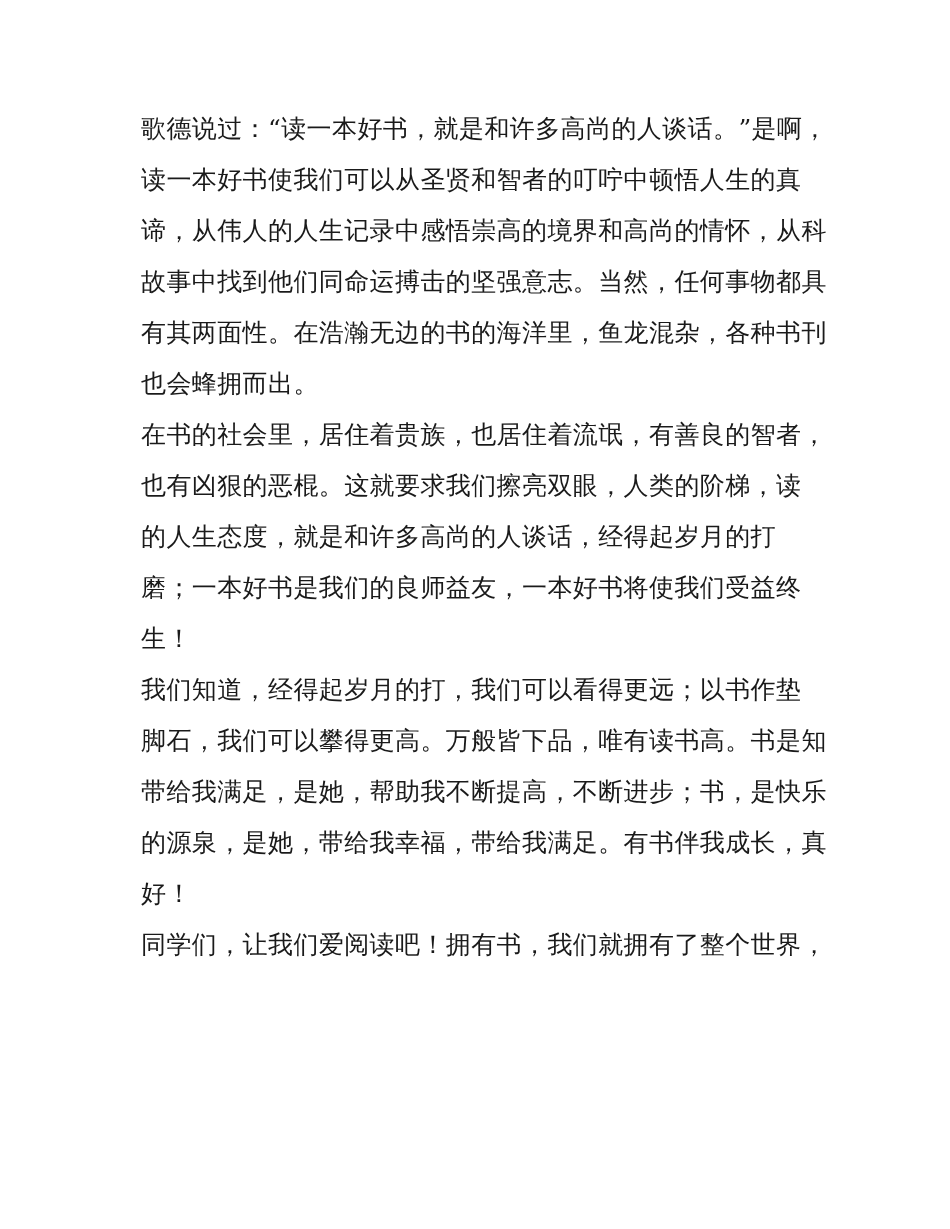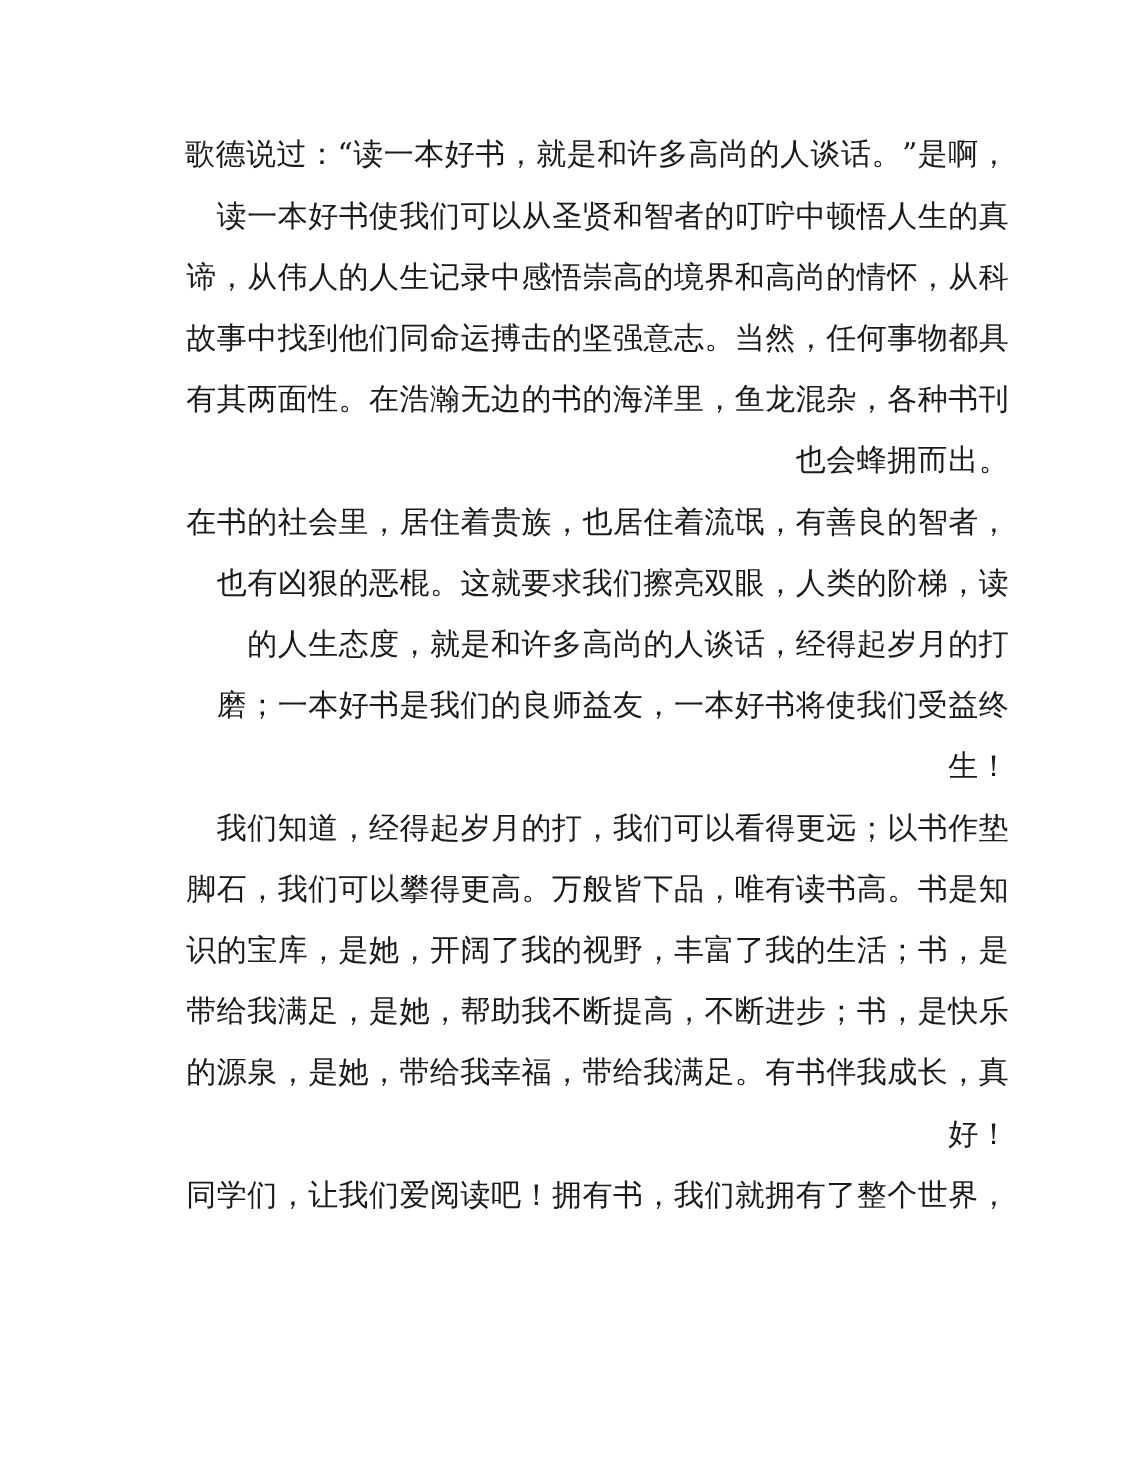--- a/index.html
+++ b/index.html
@@ -13,21 +13,20 @@
       position: relative;
       overflow: hidden;
     }
     .page {
       position: absolute;
       left: 0;
       top: 0;
       width: 950px;
       height: 1229px;
       background: #ffffff;
-      text-align: right;
     }
     .text-body {
       position: absolute;
       left: 141px;
       top: 103px;
       width: 700px;
       font-family: "DejaVu Serif", "Liberation Serif", serif;
       font-size: 25px;
       line-height: 51px;
       color: #1a1a1a;
@@ -58,21 +57,20 @@
       <span class="line">在书的社会里，居住着贵族，也居住着流氓，有善良的智者，</span>
       <span class="line">也有凶狠的恶棍。这就要求我们擦亮双眼，人类的阶梯，读</span>
       <span class="line">的人生态度，就是和许多高尚的人谈话，经得起岁月的打</span>
       <span class="line">磨；一本好书是我们的良师益友，一本好书将使我们受益终</span>
       <span class="line">生！</span>
     </div>
 
     <div class="paragraph">
       <span class="line">我们知道，经得起岁月的打，我们可以看得更远；以书作垫</span>
       <span class="line">脚石，我们可以攀得更高。万般皆下品，唯有读书高。书是知</span>
-      <span class="line">识的宝库，是她，开阔了我的视野，丰富了我的生活；书，是</span>
       <span class="line">带给我满足，是她，帮助我不断提高，不断进步；书，是快乐</span>
       <span class="line">的源泉，是她，带给我幸福，带给我满足。有书伴我成长，真</span>
       <span class="line">好！</span>
     </div>
 
     <div class="paragraph">
       <span class="line">同学们，让我们爱阅读吧！拥有书，我们就拥有了整个世界，</span>
     </div>
 
   </div>

